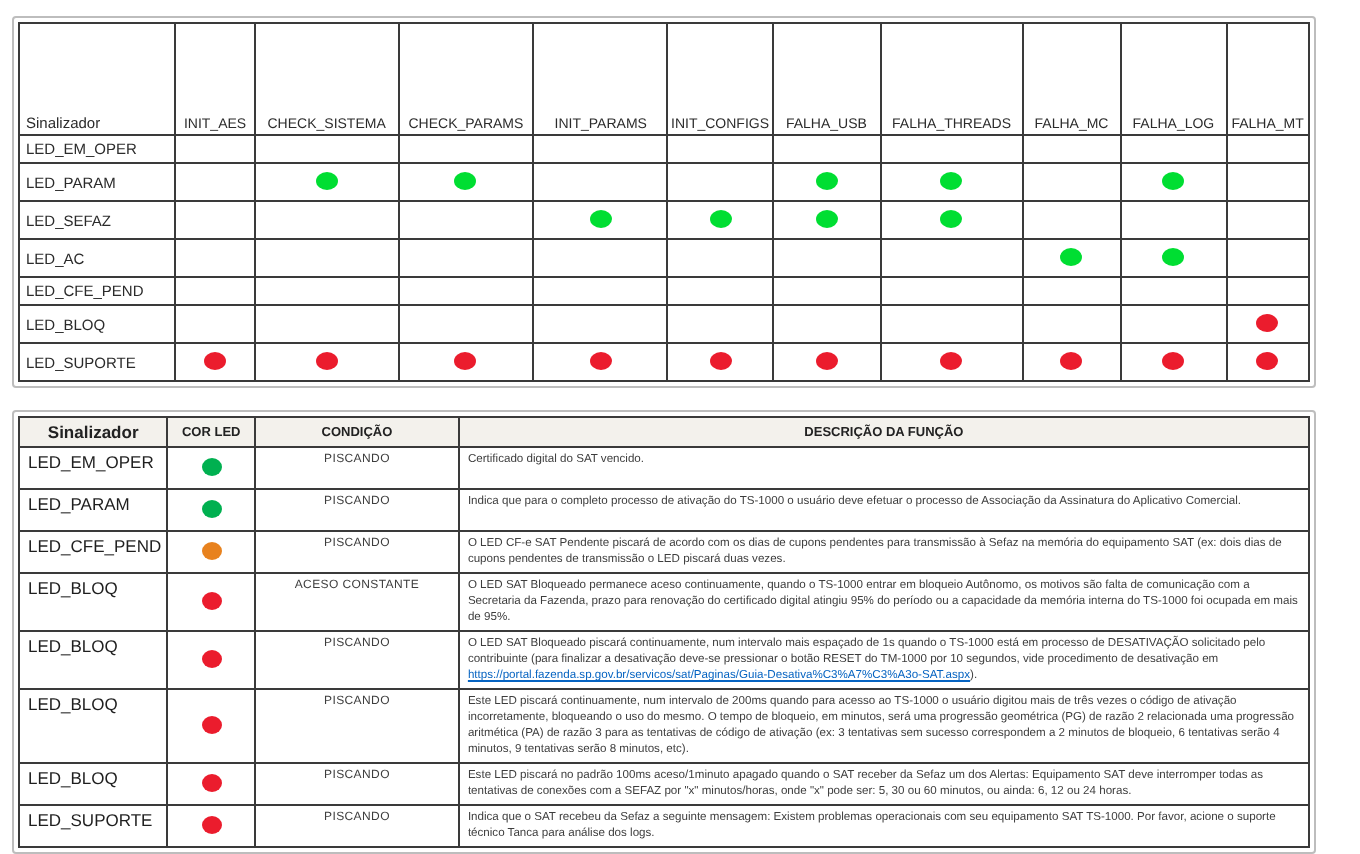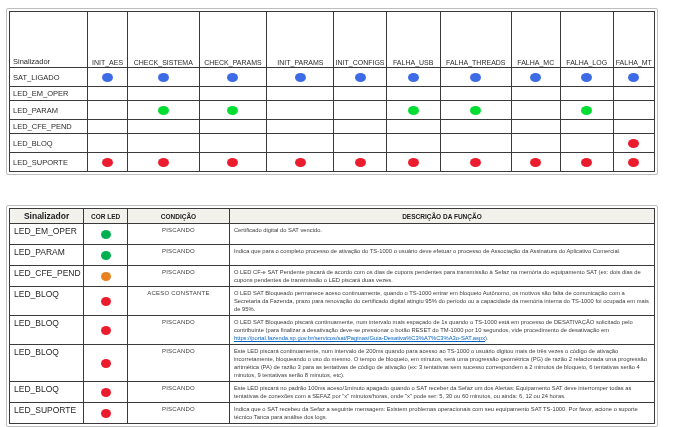--- a/index.html
+++ b/index.html
@@ -70,33 +70,20 @@
           <th>INIT_CONFIGS</th>
           <th>FALHA_USB</th>
           <th>FALHA_THREADS</th>
           <th>FALHA_MC</th>
           <th>FALHA_LOG</th>
           <th>FALHA_MT</th>
         </tr>
       </thead>
       <tbody>
         <tr>
-          <td class="lbl">SAT_LIGADO</td>
-          <td><span class="dot" style="background: rgb(61, 107, 229);"></span></td>
-          <td><span class="dot" style="background: rgb(61, 107, 229);"></span></td>
-          <td><span class="dot" style="background: rgb(61, 107, 229);"></span></td>
-          <td><span class="dot" style="background: rgb(61, 107, 229);"></span></td>
-          <td><span class="dot" style="background: rgb(61, 107, 229);"></span></td>
-          <td><span class="dot" style="background: rgb(61, 107, 229);"></span></td>
-          <td><span class="dot" style="background: rgb(61, 107, 229);"></span></td>
-          <td><span class="dot" style="background: rgb(61, 107, 229);"></span></td>
-          <td><span class="dot" style="background: rgb(61, 107, 229);"></span></td>
-          <td><span class="dot" style="background: rgb(61, 107, 229);"></span></td>
-        </tr>
-        <tr>
           <td class="lbl">LED_EM_OPER</td>
           <td></td>
           <td></td>
           <td></td>
           <td></td>
           <td></td>
           <td></td>
           <td></td>
           <td></td>
           <td></td>
@@ -105,20 +92,46 @@
         <tr>
           <td class="lbl">LED_PARAM</td>
           <td></td>
           <td><span class="dot" style="background: rgb(0, 222, 50);"></span></td>
           <td><span class="dot" style="background: rgb(0, 222, 50);"></span></td>
           <td></td>
           <td></td>
           <td><span class="dot" style="background: rgb(0, 222, 50);"></span></td>
           <td><span class="dot" style="background: rgb(0, 222, 50);"></span></td>
           <td></td>
+          <td><span class="dot" style="background: rgb(0, 222, 50);"></span></td>
+          <td></td>
+        </tr>
+        <tr>
+          <td class="lbl">LED_SEFAZ</td>
+          <td></td>
+          <td></td>
+          <td></td>
+          <td><span class="dot" style="background: rgb(0, 222, 50);"></span></td>
+          <td><span class="dot" style="background: rgb(0, 222, 50);"></span></td>
+          <td><span class="dot" style="background: rgb(0, 222, 50);"></span></td>
+          <td><span class="dot" style="background: rgb(0, 222, 50);"></span></td>
+          <td></td>
+          <td></td>
+          <td></td>
+        </tr>
+        <tr>
+          <td class="lbl">LED_AC</td>
+          <td></td>
+          <td></td>
+          <td></td>
+          <td></td>
+          <td></td>
+          <td></td>
+          <td></td>
+          <td><span class="dot" style="background: rgb(0, 222, 50);"></span></td>
           <td><span class="dot" style="background: rgb(0, 222, 50);"></span></td>
           <td></td>
         </tr>
         <tr>
           <td class="lbl">LED_CFE_PEND</td>
           <td></td>
           <td></td>
           <td></td>
           <td></td>
           <td></td>

